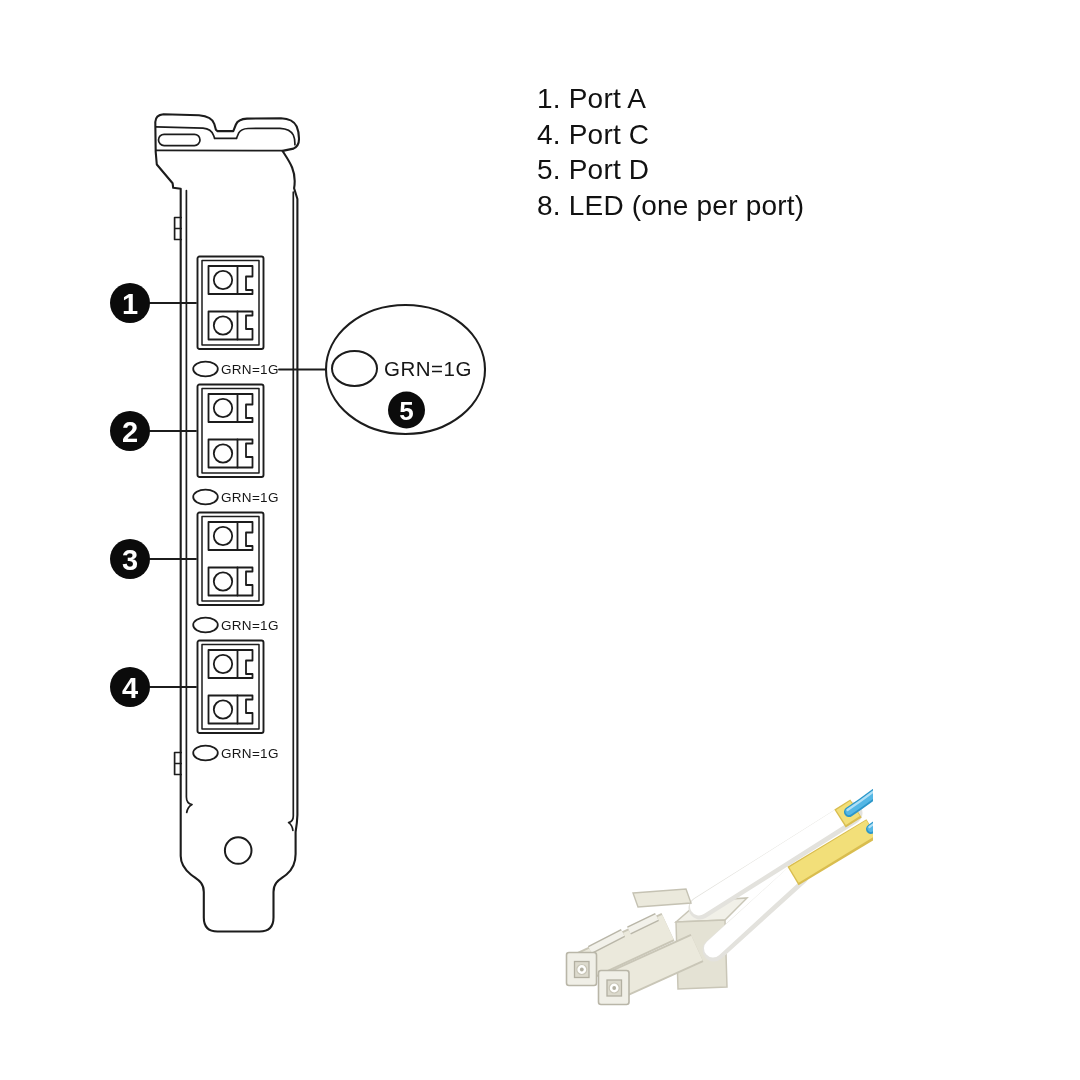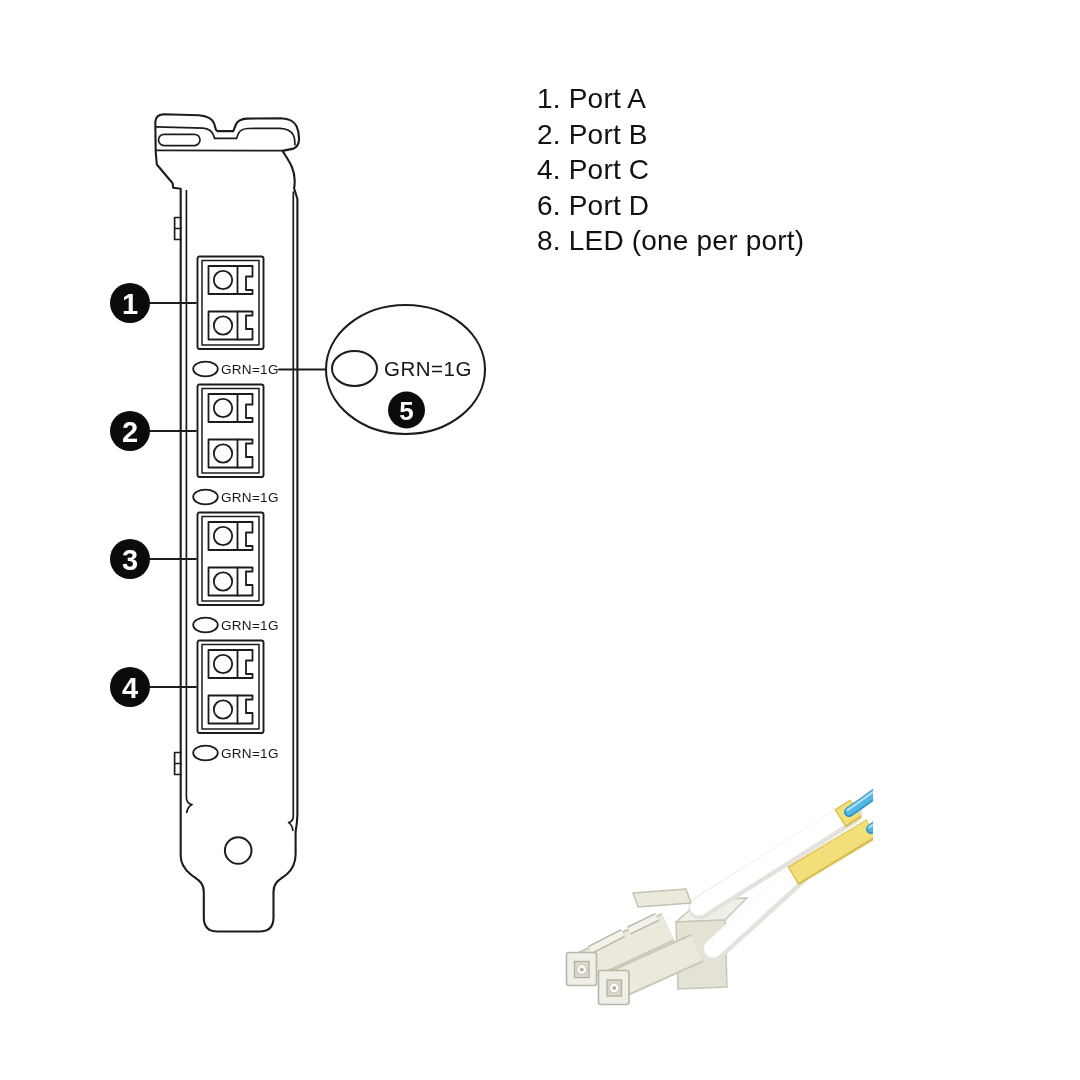--- a/index.html
+++ b/index.html
@@ -15,23 +15,22 @@
   .ln{stroke:#1c1c1c;fill:none;}
   .fw{fill:#ffffff;stroke:#1c1c1c;}
 </style>
 </head>
 <body>
 
 <div class="canvas">
 
   <div class="legend">
     <div class="legend-item">1. Port A</div>
-    <div class="legend-item">2. Port B</div>
     <div class="legend-item">4. Port C</div>
-    <div class="legend-item">6. Port D</div>
+    <div class="legend-item">5. Port D</div>
     <div class="legend-item">8. LED (one per port)</div>
   </div>
 
   <svg class="diagram-svg" width="1080" height="1080" viewBox="0 0 1080 1080">
 
     <g stroke-linejoin="round" stroke-linecap="round">
 
       <path class="fw" stroke-width="2.1" d="
         M 155.3,122
         C 155.5,117 158.2,114.8 163.5,114.3

